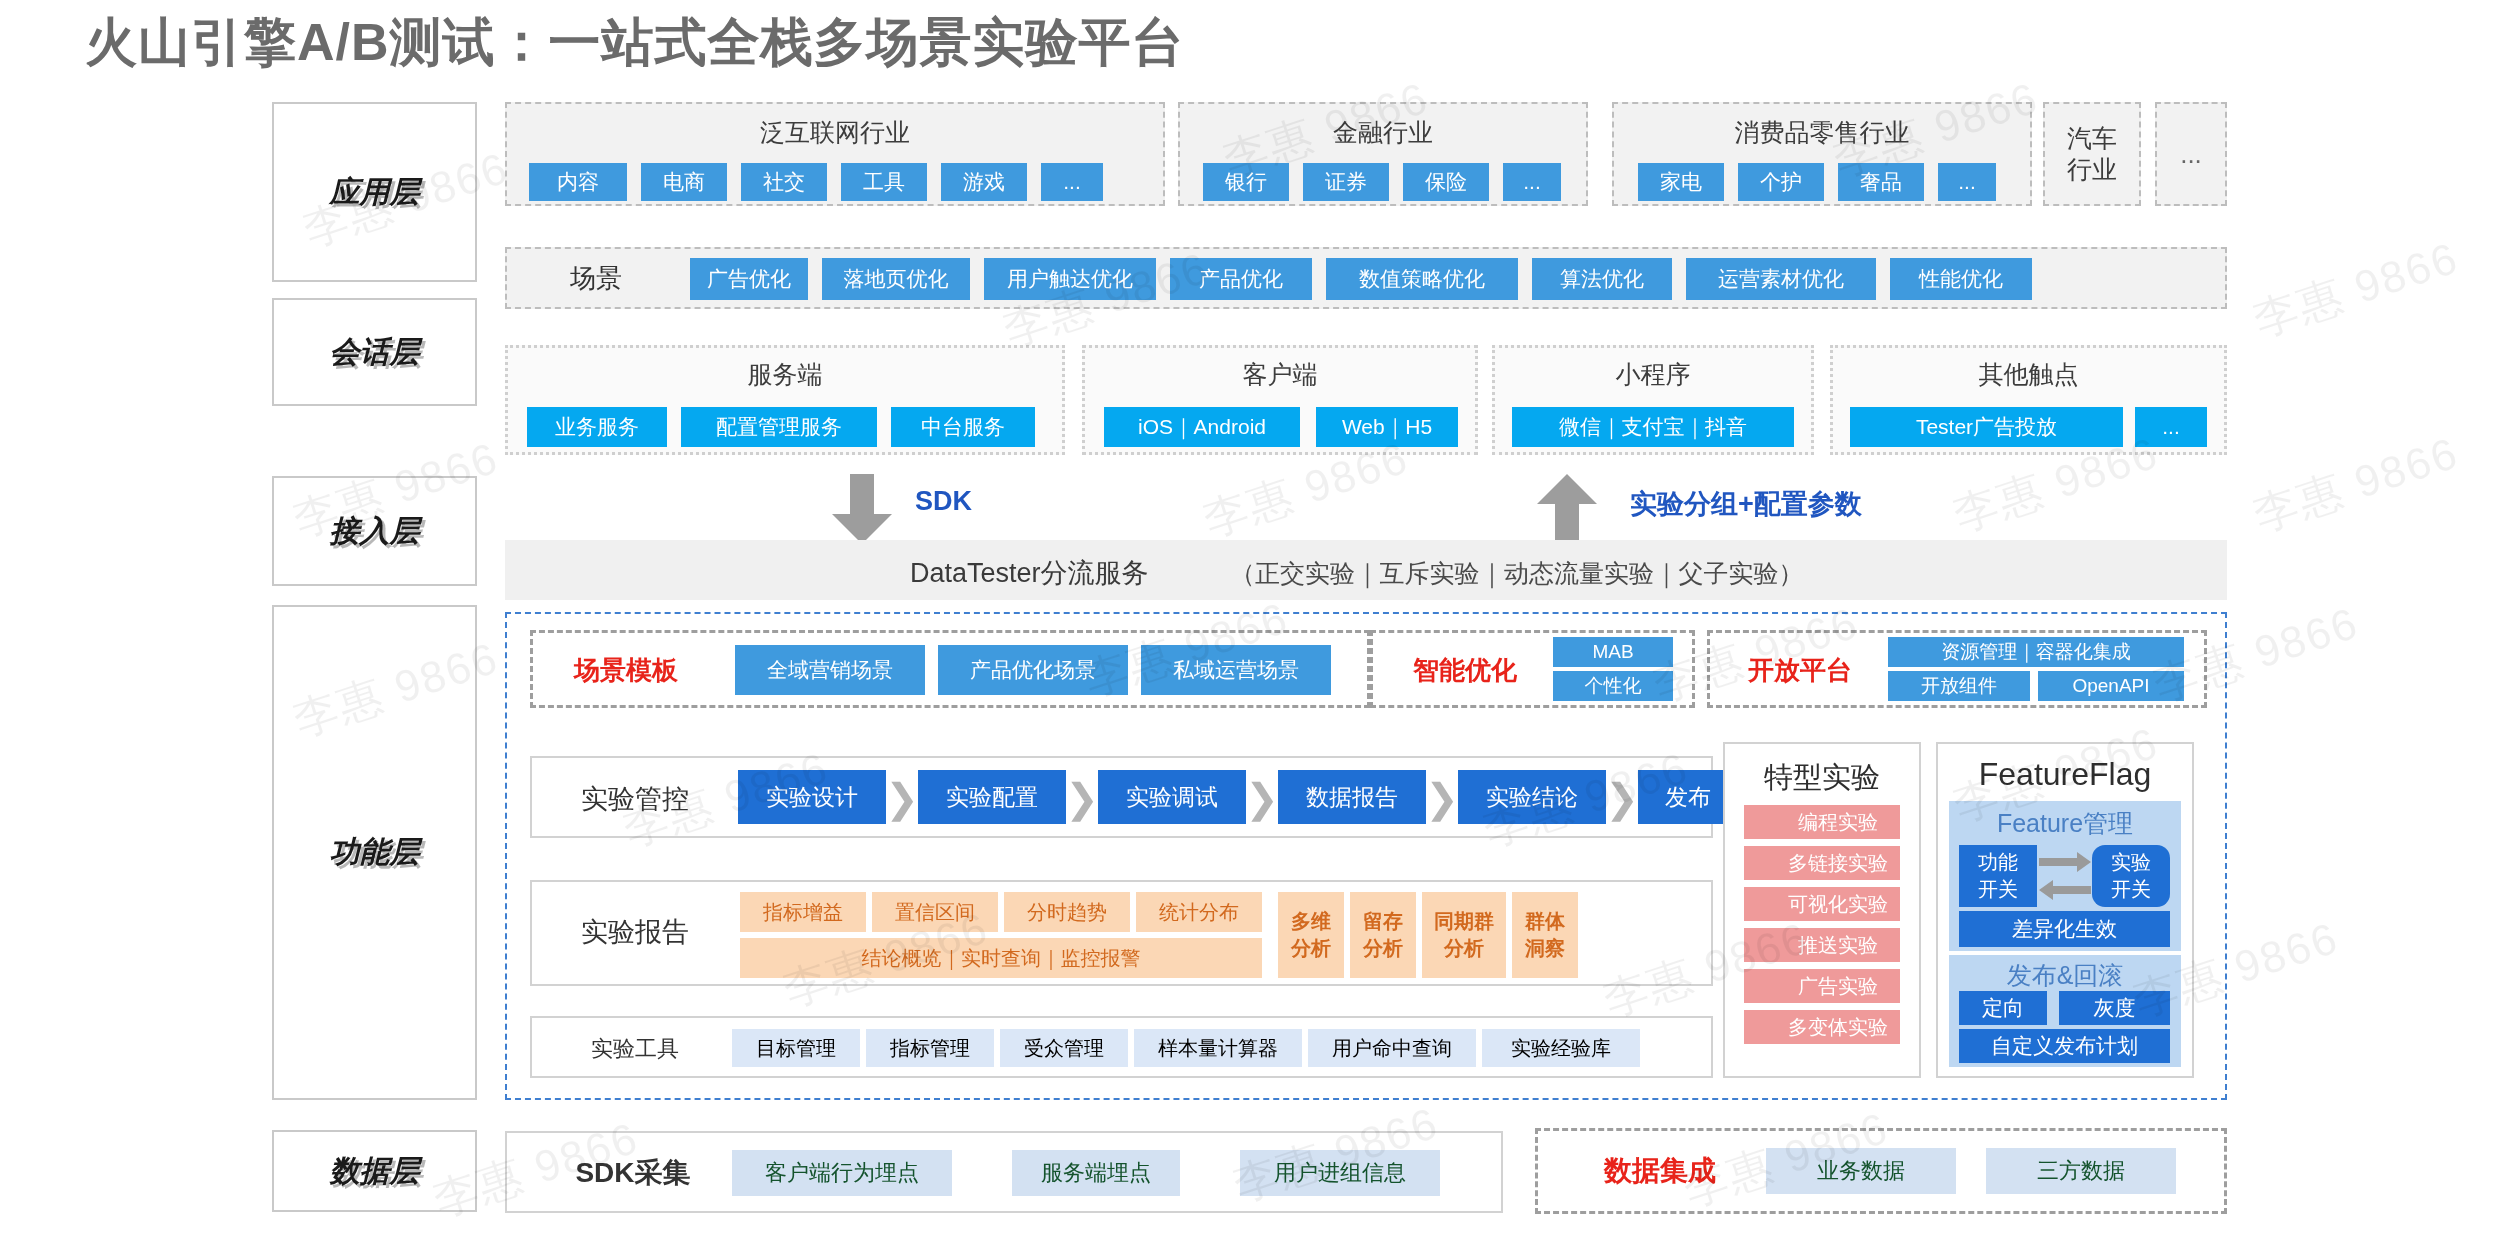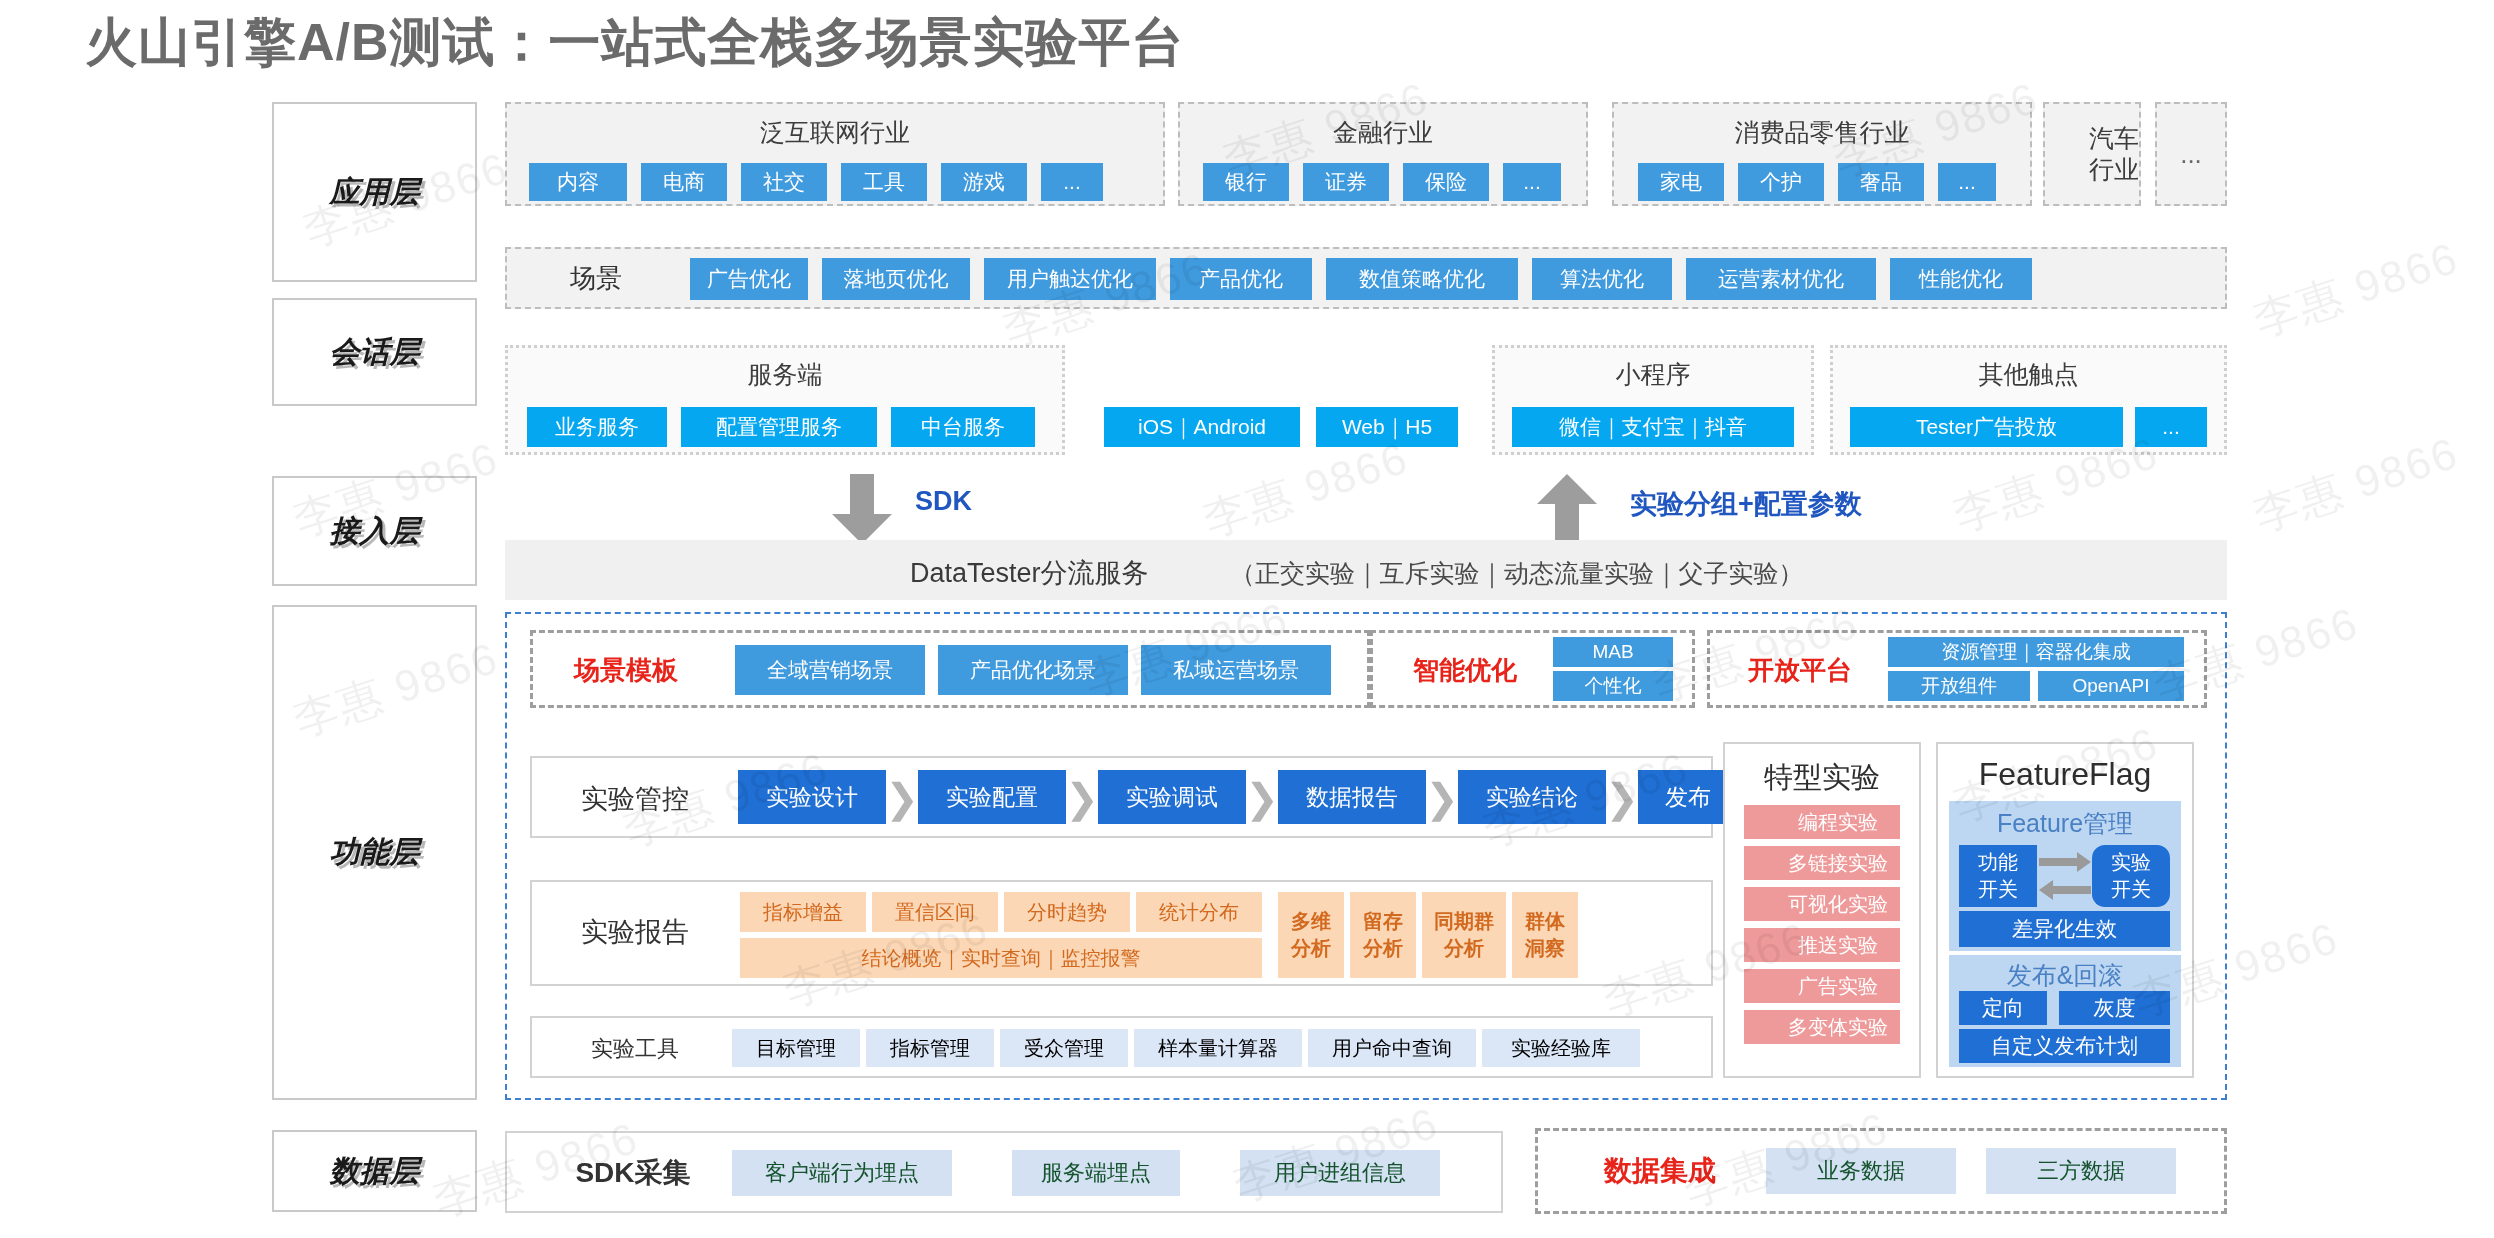--- a/index.html
+++ b/index.html
@@ -203,21 +203,21 @@
   <div class="chip blue" style="left:1503px; top:163px; width:58px; height:38px;">...</div>
 
   <div class="dashed-grey" style="left:1612px; top:102px; width:420px; height:104px;">
     <div class="grp-title" style="top:12px;">消费品零售行业</div>
   </div>
   <div class="chip blue" style="left:1638px; top:163px; width:86px; height:38px;">家电</div>
   <div class="chip blue" style="left:1738px; top:163px; width:86px; height:38px;">个护</div>
   <div class="chip blue" style="left:1838px; top:163px; width:86px; height:38px;">奢品</div>
   <div class="chip blue" style="left:1938px; top:163px; width:58px; height:38px;">...</div>
 
-  <div class="dashed-grey" style="left:2043px; top:102px; width:98px; height:104px; display:flex; flex-direction:column; align-items:flex-end; justify-content:center;">
+  <div class="dashed-grey" style="left:2043px; top:102px; width:98px; height:104px; display:flex; flex-direction:column; align-items:center; justify-content:center;">
     <div style="font-size:25px; color:#3d3d3d; line-height:1.25;">汽车</div>
     <div style="font-size:25px; color:#3d3d3d; line-height:1.25;">行业</div>
   </div>
 
   <div class="dashed-grey" style="left:2155px; top:102px; width:72px; height:104px; display:flex; align-items:center; justify-content:center; font-size:26px; color:#666;">...</div>
 
   <div class="dashed-grey" style="left:505px; top:247px; width:1722px; height:62px;"></div>
   <div class="section-label" style="left:548px; top:258px; width:96px; height:40px;">场景</div>
   <div class="chip blue" style="left:690px;  top:258px; width:118px; height:42px;">广告优化</div>
   <div class="chip blue" style="left:822px;  top:258px; width:148px; height:42px;">落地页优化</div>
@@ -228,20 +228,23 @@
   <div class="chip blue" style="left:1686px; top:258px; width:190px; height:42px;">运营素材优化</div>
   <div class="chip blue" style="left:1890px; top:258px; width:142px; height:42px;">性能优化</div>
 
   <div class="dotted-grey" style="left:505px; top:345px; width:560px; height:110px;">
     <div class="grp-title" style="top:10px;">服务端</div>
   </div>
   <div class="chip cyan" style="left:527px; top:407px; width:140px; height:40px;">业务服务</div>
   <div class="chip cyan" style="left:681px; top:407px; width:196px; height:40px;">配置管理服务</div>
   <div class="chip cyan" style="left:891px; top:407px; width:144px; height:40px;">中台服务</div>
 
+  <div class="dotted-grey" style="left:1082px; top:345px; width:396px; height:110px;">
+    <div class="grp-title" style="top:10px;">客户端</div>
+  </div>
   <div class="chip cyan" style="left:1104px; top:407px; width:196px; height:40px;">iOS｜Android</div>
   <div class="chip cyan" style="left:1316px; top:407px; width:142px; height:40px;">Web｜H5</div>
 
   <div class="dotted-grey" style="left:1492px; top:345px; width:322px; height:110px;">
     <div class="grp-title" style="top:10px;">小程序</div>
   </div>
   <div class="chip cyan" style="left:1512px; top:407px; width:282px; height:40px;">微信｜支付宝｜抖音</div>
 
   <div class="dotted-grey" style="left:1830px; top:345px; width:397px; height:110px;">
     <div class="grp-title" style="top:10px;">其他触点</div>

